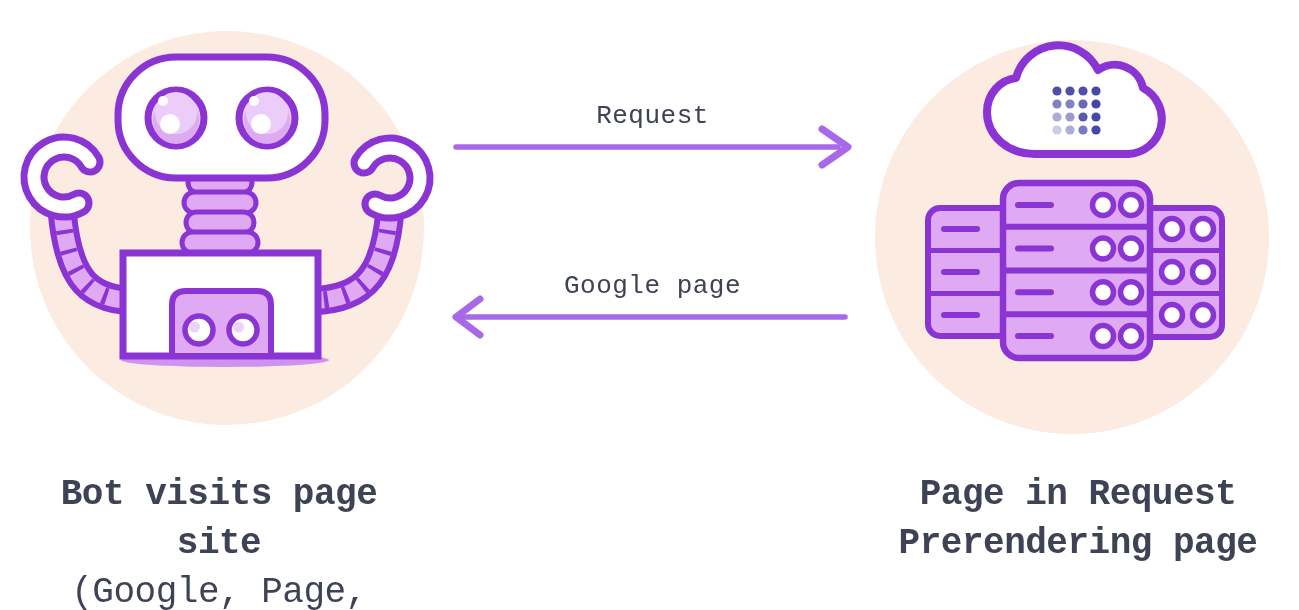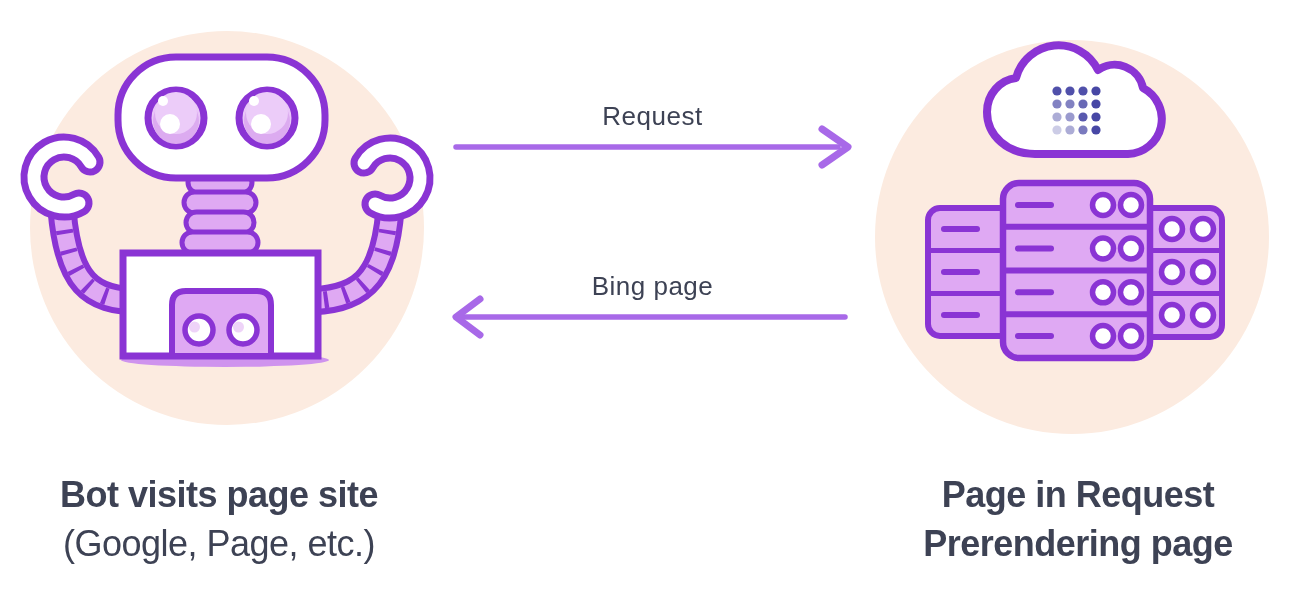--- a/index.html
+++ b/index.html
@@ -8,21 +8,21 @@
     --fillLight:#e9c5f8;
     --peach:#fcebe0;
     --arrow:#a869e8;
     --ink:#3d4254;
     --dot:#4747a5;
     --shadow:#cf93ee;
   }
   html,body{margin:0;padding:0;background:#ffffff;}
   .canvas{
     position:relative;width:1299px;height:610px;background:#ffffff;overflow:hidden;
-    font-family:Liberation Sans, sans-serif;
+    font-family:Liberation Mono, monospace;
   }
   .scene{position:absolute;left:0;top:0;width:1299px;height:610px;}
   .flow-label{
     position:absolute;width:395px;text-align:center;
     color:var(--ink);font-size:26px;line-height:28px;font-weight:400;letter-spacing:0.5px;
   }
   .flow-label.request{left:455px;top:102px;}
   .flow-label.serve{left:455px;top:272px;}
   .caption{
     position:absolute;width:400px;text-align:center;color:var(--ink);
@@ -188,21 +188,21 @@
           <circle cx="1131" cy="248.5" r="10.5" class="f-white s-o" stroke-width="5.5"></circle>
         <circle cx="1103" cy="292.3" r="10.5" class="f-white s-o" stroke-width="5.5"></circle>
           <circle cx="1131" cy="292.3" r="10.5" class="f-white s-o" stroke-width="5.5"></circle>
         <circle cx="1103" cy="336" r="10.5" class="f-white s-o" stroke-width="5.5"></circle>
           <circle cx="1131" cy="336" r="10.5" class="f-white s-o" stroke-width="5.5"></circle>
       </g>
     </g>
   </svg>
 
   <div class="flow-label request">Request</div>
-  <div class="flow-label serve">Bing page</div>
+  <div class="flow-label serve">Google page</div>
 
   <div class="caption left">
     <div class="bold">Bot visits page site</div>
     <div class="regular">(Google, Page, etc.)</div>
   </div>
   <div class="caption right">
     <div class="bold">Page in Request</div>
     <div class="bold">Prerendering page</div>
   </div>
 

